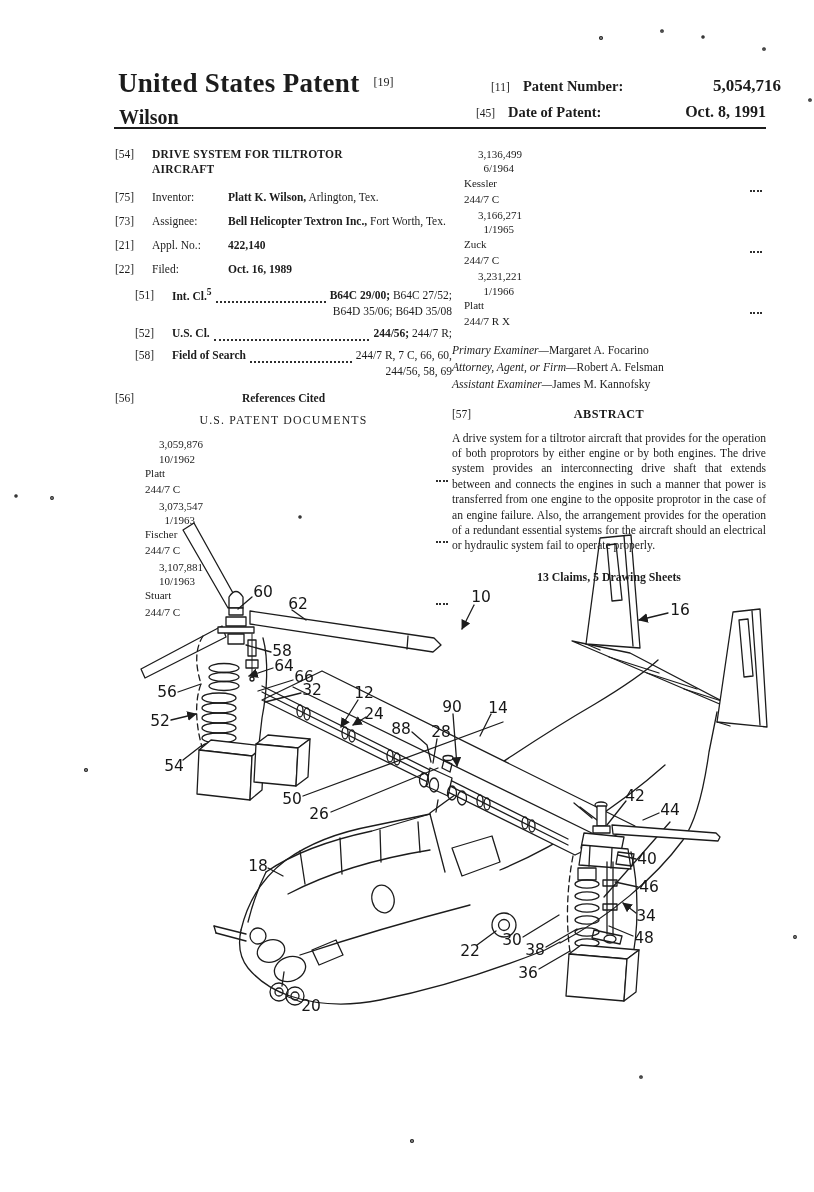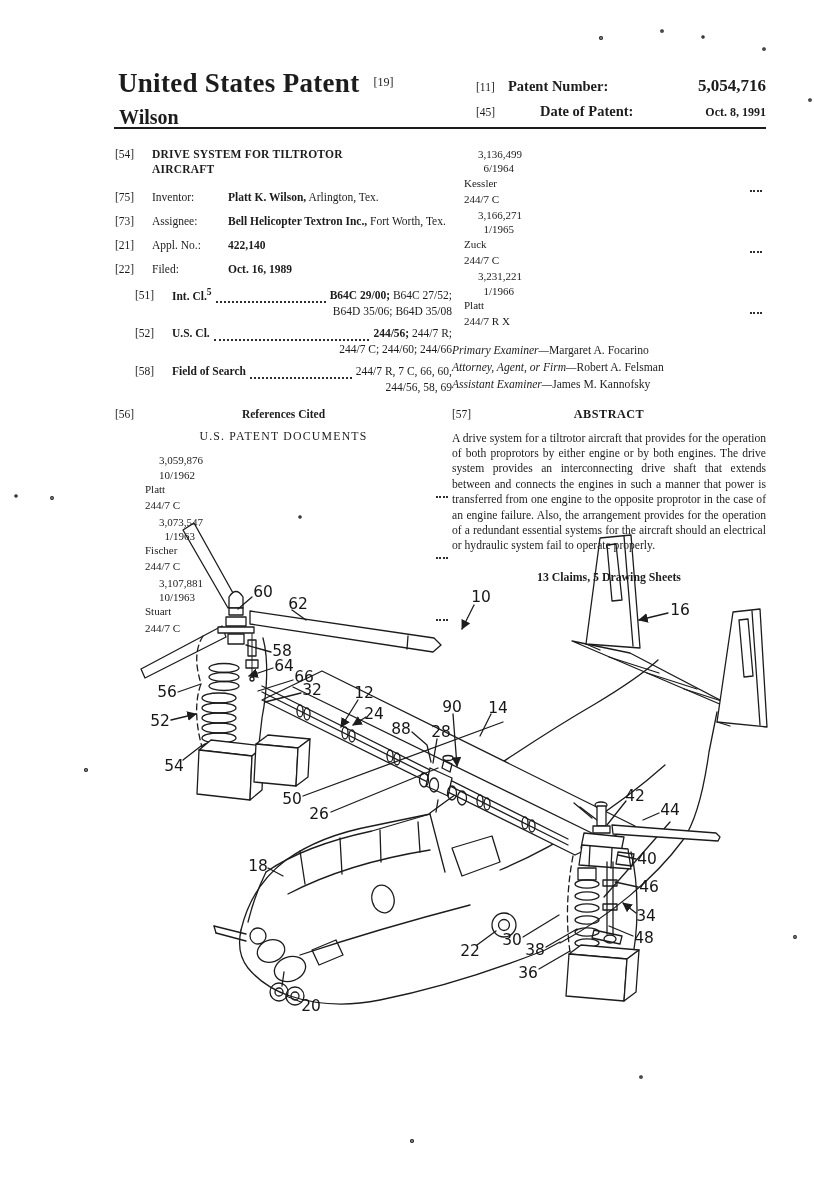--- a/index.html
+++ b/index.html
@@ -5,25 +5,25 @@
   html,body{margin:0;padding:0;background:#ffffff;}
   .page{position:relative;width:814px;height:1192px;background:#fff;
         font-family:"Liberation Serif",serif;color:#1c1c1c;overflow:hidden;}
 
   
   .h-title{position:absolute;left:118px;top:68px;font-size:27px;font-weight:700;
            letter-spacing:.3px;white-space:nowrap;}
   .h-title .h-tag{font-size:12px;font-weight:400;margin-left:14px;vertical-align:6px;letter-spacing:0;}
   .h-author{position:absolute;left:119px;top:106px;font-size:20px;font-weight:700;}
   .hr-row{position:absolute;left:476px;width:290px;display:flex;align-items:baseline;}
-  .hr-row.num{top:76px;} .hr-row.date{top:103px;gap:32px;}
+  .hr-row.num{top:76px;margin-left:15px;} .hr-row.date{top:103px;}
   .hr-tag{font-size:11.5px;width:32px;flex:none;}
   .hr-lab{font-weight:700;font-size:14.5px;white-space:nowrap;}
   .hr-val{margin-left:auto;font-weight:700;}
-  .hr-row.num .hr-val{font-size:17px;} .hr-row.date .hr-val{font-size:12px;}
+  .hr-row.num .hr-val{font-size:17px;} .hr-row.date .hr-val{font-size:16px;}
   .rule{position:absolute;left:114px;top:127px;width:652px;height:2px;background:#1c1c1c;}
 
   
   .col{position:absolute;top:147px;font-size:11.5px;line-height:1.3;}
   .col-left{left:115px;width:337px;}
   .col-right{left:452px;width:314px;}
   .tag{width:37px;flex:none;}
 
   .b54{display:flex;margin-bottom:13px;}
   .b54 .tag{font-weight:400;}
@@ -379,21 +379,20 @@
           </div>
           <div class="c-line2">B64D 35/06; B64D 35/08</div>
         </div>
         <div class="c-row">
           <div class="c-line1">
             <span class="tag">[52]</span>
             <span class="clab">U.S. Cl.</span>
             <span class="leader"></span>
             <span class="cval"><b>244/56;</b> 244/7 R;</span>
           </div>
-          <div class="c-line2">244/7 C; 244/60; 244/66</div>
         </div>
         <div class="c-row">
           <div class="c-line1">
             <span class="tag">[58]</span>
             <span class="clab">Field of Search</span>
             <span class="leader"></span>
             <span class="cval">244/7 R, 7 C, 66, 60,</span>
           </div>
           <div class="c-line2">244/56, 58, 69</div>
         </div>

